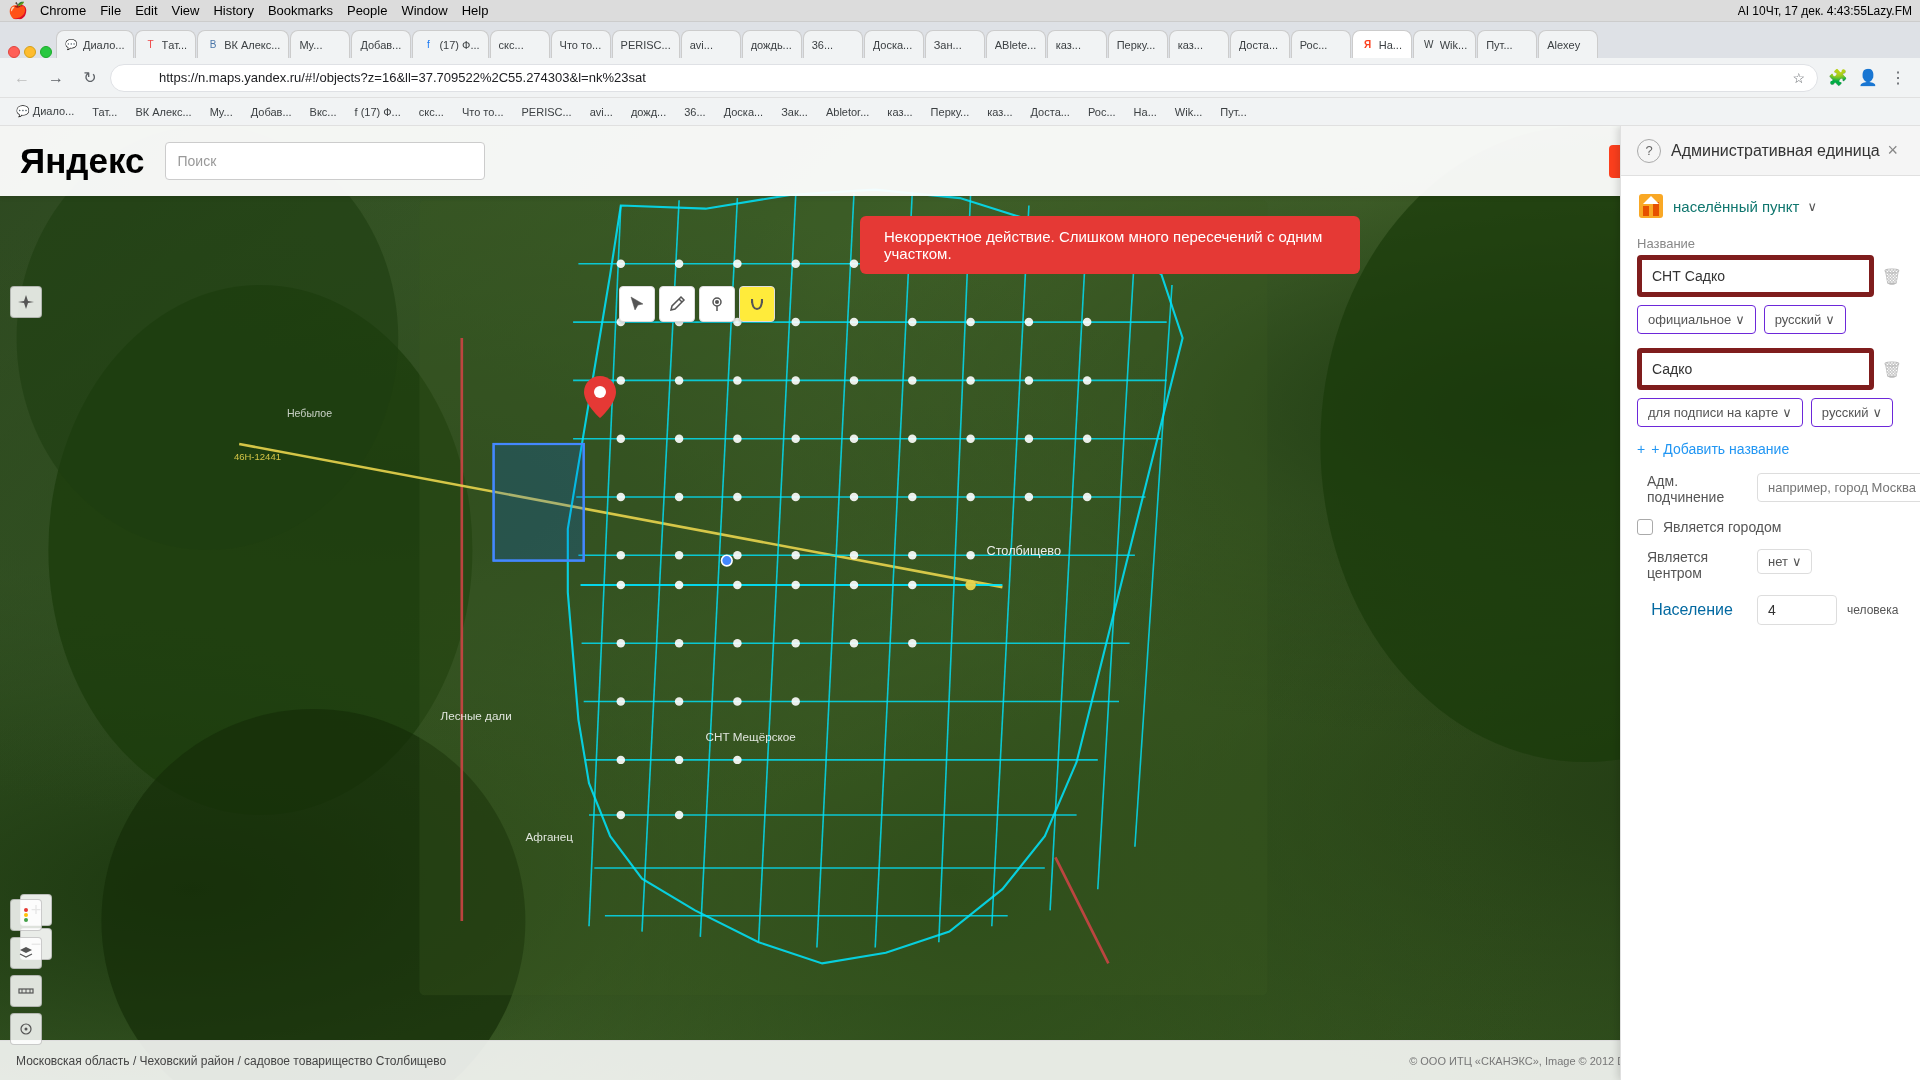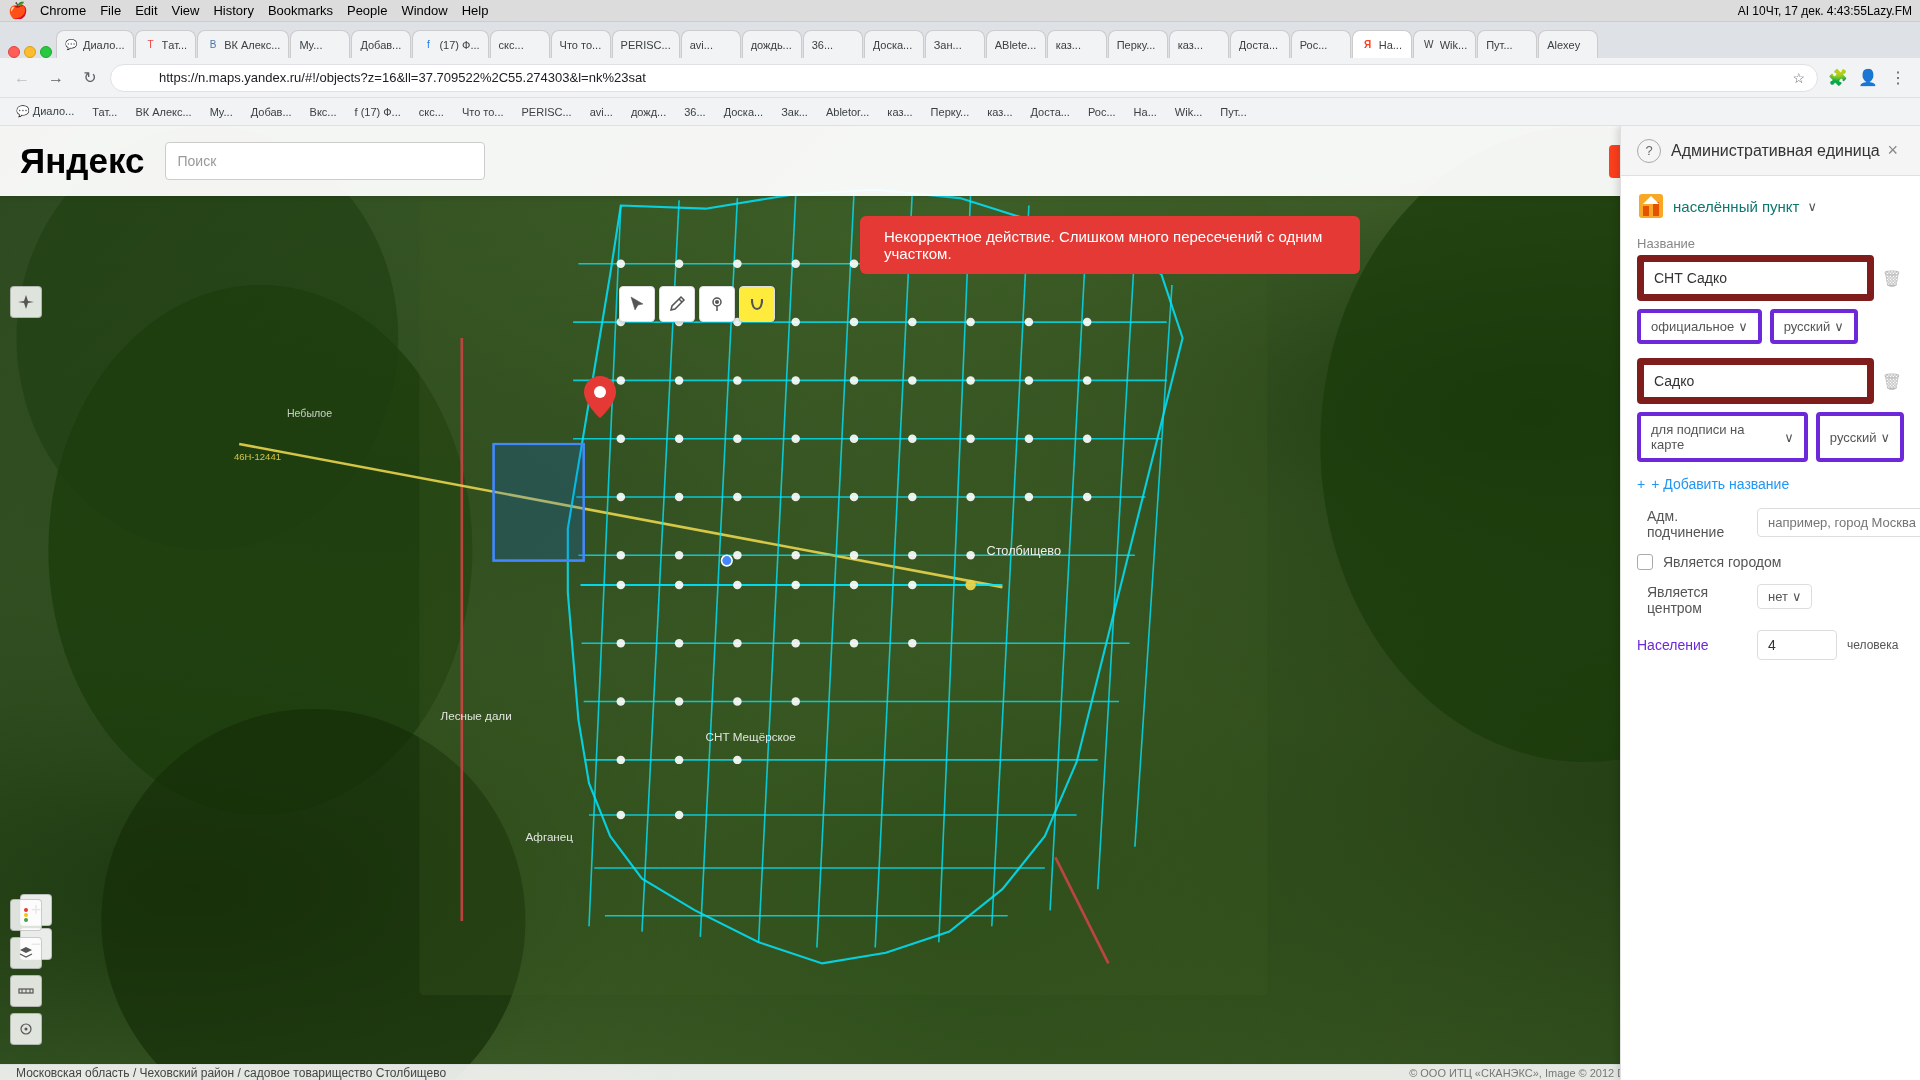--- a/index.html
+++ b/index.html
@@ -492,21 +492,21 @@
       color: #555;
       cursor: pointer;
     }
     .field-label {
       font-size: 13px;
       color: #888;
       margin-bottom: 4px;
     }
     .field-input {
       width: 100%;
-      border: 7px solid #7f1d1d;
+      border: 5px solid #7f1d1d;
       border-radius: 4px;
       padding: 8px 10px;
       font-size: 14px;
       color: #333;
       display: flex;
       align-items: center;
     }
     .field-input-wrapper {
       display: flex;
       align-items: center;
@@ -525,21 +525,21 @@
       cursor: pointer;
       font-size: 16px;
     }
 
     .field-row {
       display: flex;
       gap: 8px;
       margin-bottom: 14px;
     }
     .field-select {
-      border: 4px solid #6d28d9;
+      border: 1px solid #6d28d9;
       border-radius: 4px;
       padding: 6px 10px;
       font-size: 13px;
       color: #555;
       display: flex;
       align-items: center;
       cursor: pointer;
       gap: 4px;
       background: #fff;
     }
@@ -607,23 +607,24 @@
       background: #fff;
     }
 
     .population-row {
       display: flex;
       align-items: center;
       gap: 10px;
       margin-bottom: 20px;
     }
     .pop-label {
-      font-size: 14px;
-      color: #6d28d9;
+      font-size: 16px;
+      color: #0369a1;
       width: 110px;
+      text-align: center;
     }
     .pop-input {
       width: 80px;
       border: 1px solid #ddd;
       border-radius: 4px;
       padding: 6px 10px;
       font-size: 14px;
       color: #333;
     }
     .pop-unit {
@@ -670,21 +671,21 @@
       color: #e53935;
       transform: translateX(-50%);
     }
 
     
     .breadcrumb {
       position: absolute;
       bottom: 0;
       left: 0;
       right: 0;
-      height: 16px;
+      height: 40px;
       background: rgba(255,255,255,0.88);
       display: flex;
       align-items: center;
       padding: 0 60px 0 16px;
       font-size: 12px;
       color: #444;
       z-index: 100;
       border-top: 1px solid #ddd;
     }
     .breadcrumb-right {

